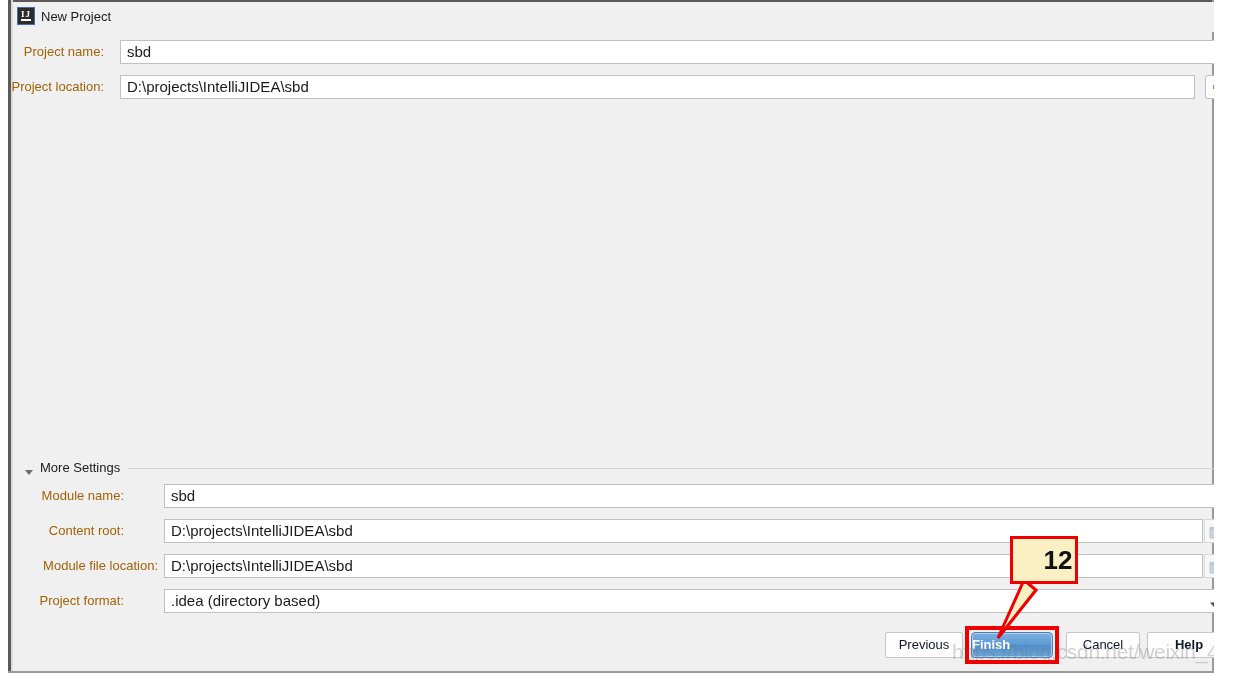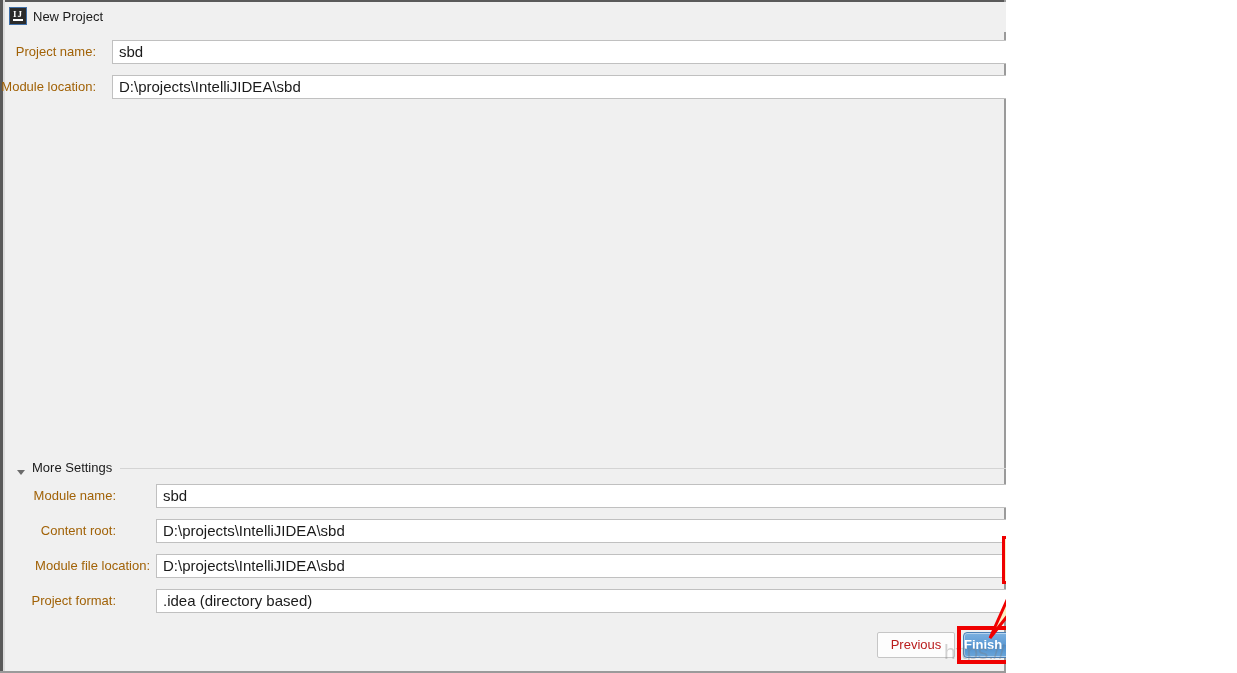--- a/index.html
+++ b/index.html
@@ -10,23 +10,23 @@
     width: 1237px;
     height: 673px;
     background: #ffffff;
     font-family: "Liberation Sans", sans-serif;
     overflow: hidden;
   }
 
   
   #dialog-window {
     position: absolute;
-    left: 0;
-    top: 0;
-    width: 1006px;
+    left: 8px;
+    top: 0;
+    width: 1206px;
     height: 673px;
     background: #f0f0f0;
     box-sizing: border-box;
     overflow: hidden;
   }
   
   .left-edge-sliver {
     position: absolute;
     left: 0;
     top: 0;
@@ -241,21 +241,21 @@
 
   
   .dlg-button {
     position: absolute;
     box-sizing: border-box;
     height: 26px;
     background: #fdfdfd;
     border: 1px solid #c6c6c6;
     border-radius: 2px;
     font-size: 13px;
-    color: #b91c1c;
+    color: #0f172a;
     line-height: 24px;
     text-align: center;
     cursor: pointer;
     white-space: nowrap;
   }
   #finish-button {
     position: absolute;
     left: 963px;
     top: 632px;
     width: 82px;
@@ -361,21 +361,21 @@
     <div id="close-button">
       <svg width="20" height="20" viewBox="0 0 20 20" aria-hidden="true">
         <path d="M5 5 L15 15 M15 5 L5 15" stroke="#1a1a1a" stroke-width="1.3" fill="none"></path>
       </svg>
     </div>
   </div>
 
   <div class="field-label" style="left:0px; top:44px; width:96px;">Project name:</div>
   <div class="text-field" style="left:112px; top:40px; width:1110px;">sbd</div>
 
-  <div class="field-label" style="left:0px; top:79px; width:96px;">Module location:</div>
+  <div class="field-label" style="left:0px; top:79px; width:96px;">Project location:</div>
   <div class="text-field" style="left:112px; top:75px; width:1075px;">D:\projects\IntelliJIDEA\sbd</div>
 
   <div id="project-location-browse">
     <div class="dots">
       <i style="background:#d46b1f;"></i>
       <i style="background:#2d6fb8;"></i>
       <i style="background:#2d6fb8;"></i>
       <i style="background:#d4b21f;"></i>
     </div>
   </div>

